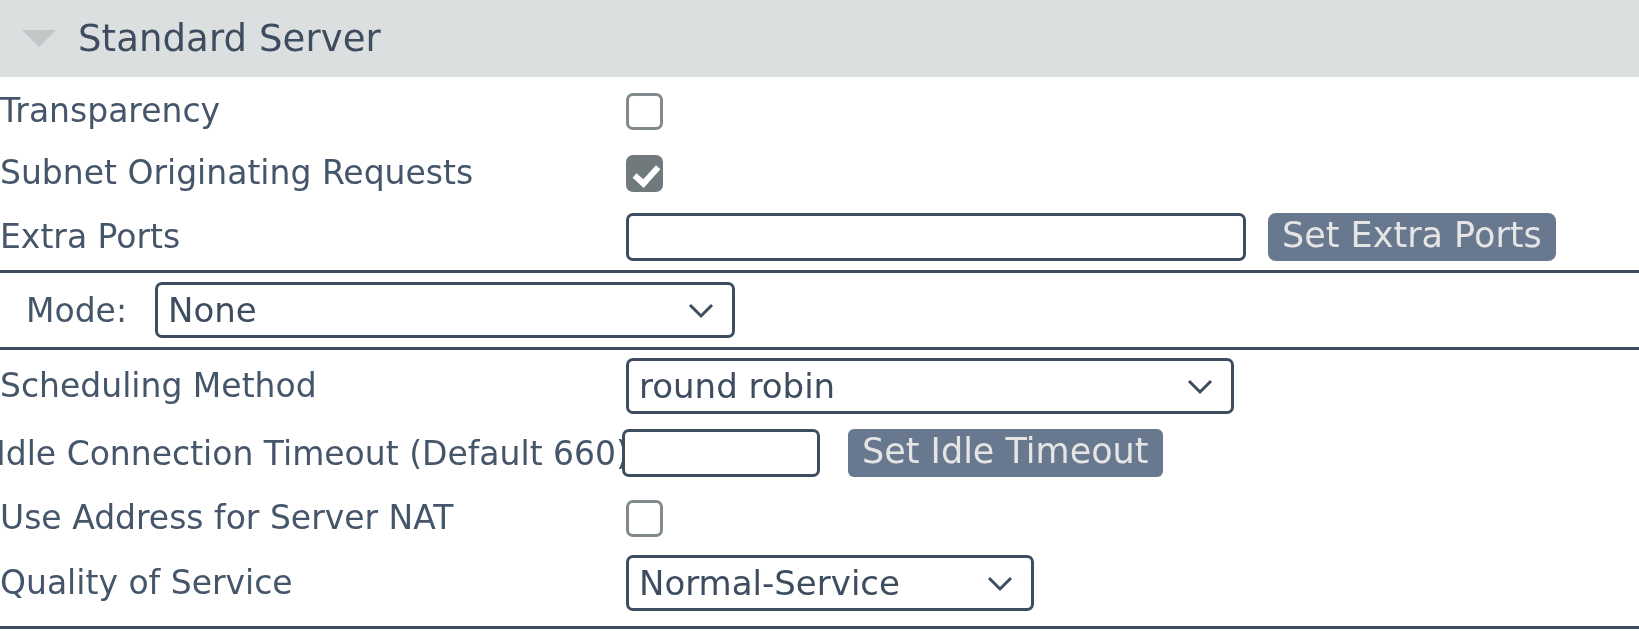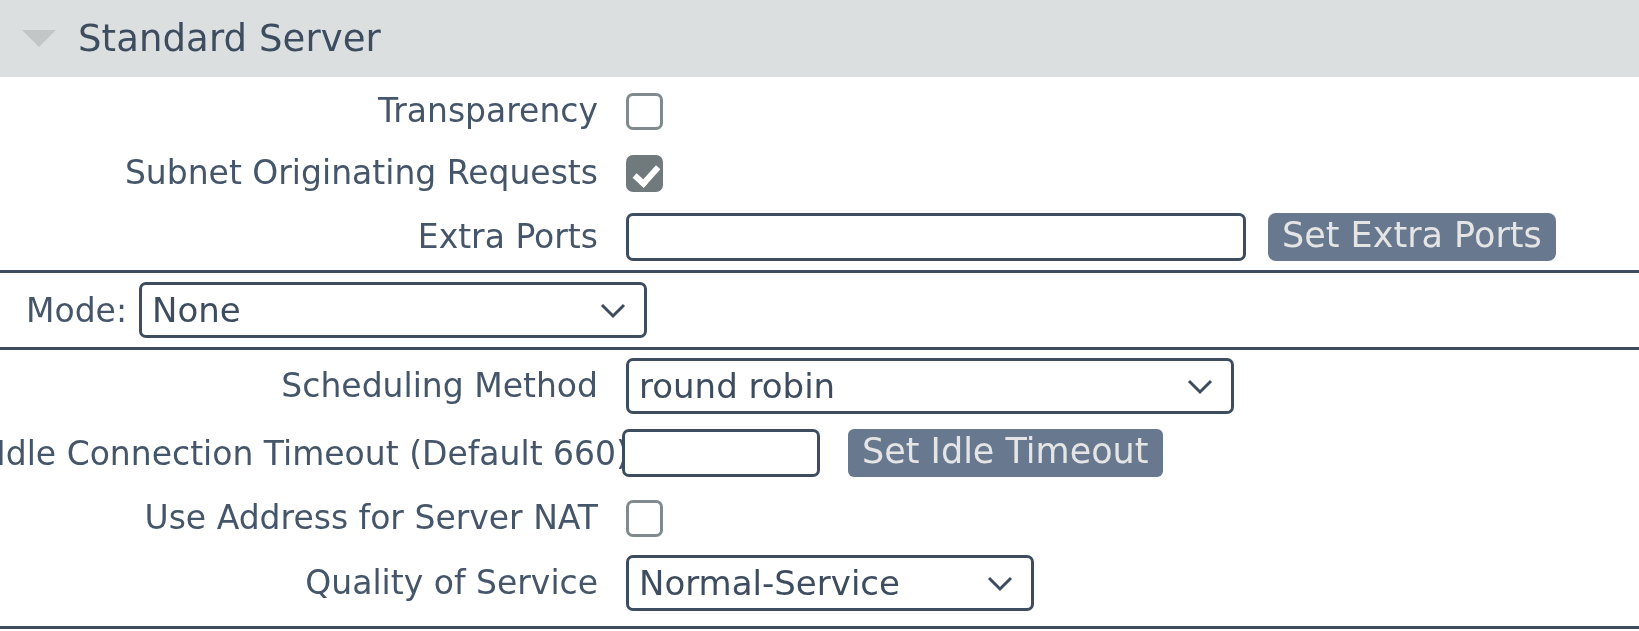--- a/index.html
+++ b/index.html
@@ -52,21 +52,20 @@
   
   .row {
     display: flex;
     align-items: center;
     width: 100%;
     box-sizing: border-box;
   }
   .label {
     width: 600px;
     flex: 0 0 600px;
-    text-align: right;
     font-size: 33px;
     color: #46566a;
     line-height: 1.05;
     white-space: nowrap;
     box-sizing: border-box;
     padding-right: 2px;
   }
   .control {
     flex: 1 1 auto;
     display: flex;
@@ -160,21 +159,21 @@
   }
   .chev {
     width: 30px;
     height: 30px;
     flex: 0 0 auto;
     margin-left: 18px;
     margin-right: 6px;
   }
   .chev svg { display: block; }
 
-  .select-persistence-mode { width: 508px; justify-content: space-between; }
+  .select-persistence-mode { width: 580px; justify-content: space-between; }
   .select-scheduling-method { width: 608px; }
   .select-qos { width: 408px; }
 
   
   .row-transparency { height: 62px; margin-top: 3px; }
   .row-subnet { height: 62px; }
   .row-extra-ports { height: 66px; }
 
   .divider {
     height: 3px;
@@ -182,21 +181,21 @@
     width: 100%;
   }
 
   .row-persistence { height: 74px; }
   .row-persistence .mode-label {
     font-size: 33px;
     color: #46566a;
     margin-right: 12px;
     white-space: nowrap;
   }
-  .row-persistence .control { padding-left: 26px; }
+  .row-persistence .control { padding-left: 26px; gap: 16px; }
 
   .row-scheduling { height: 68px; margin-top: 2px; }
   .row-idle { height: 66px; }
   .row-nat { height: 64px; }
   .row-qos { height: 66px; }
 
   .label-idle {
     width: 600px;
     flex: 0 0 600px;
     text-align: right;

